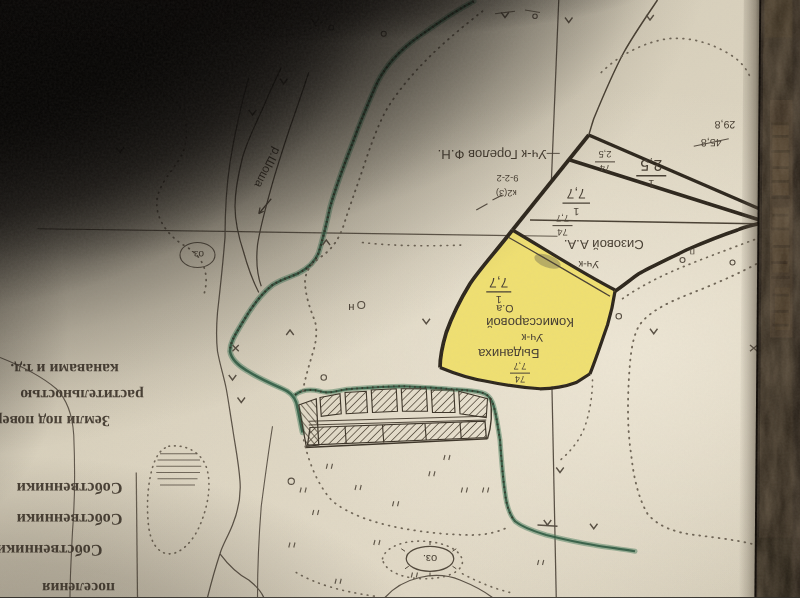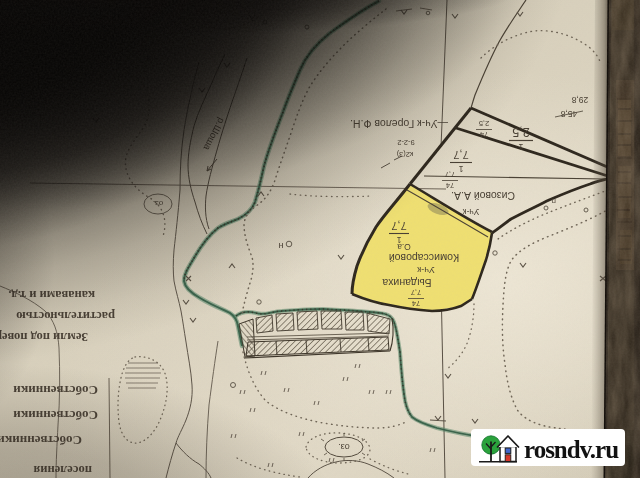--- a/index.html
+++ b/index.html
@@ -410,34 +410,13 @@
   <svg class="sh" width="640" height="478" viewBox="0 0 640 478">
     <defs>
       <filter id="grain" x="0" y="0" width="100%" height="100%">
         <feTurbulence type="fractalNoise" baseFrequency="0.55" numOctaves="2" seed="11"></feTurbulence>
         <feColorMatrix type="matrix" values="0 0 0 0 0.5  0 0 0 0 0.47  0 0 0 0 0.42  0 0 0 0.16 0"></feColorMatrix>
       </filter>
     </defs>
     <rect x="0" y="0" width="640" height="478" filter="url(#grain)" opacity="0.5"></rect>
   </svg>
 
-  <div id="wm">
-    <svg width="50" height="37" viewBox="0 0 50 37">
-      <g id="WMLOGO">
-
-        <circle cx="20" cy="16" r="9.2" fill="#2aa23c" stroke="#11702d" stroke-width="0.8"></circle>
-        <path d="M20,12.5 L20,32.5" stroke="#1a1a1a" stroke-width="1.8"></path>
-        <path d="M20,20 L15,14.5 M20,18 L24.5,13" stroke="#1a1a1a" stroke-width="1.3" fill="none"></path>
-
-        <path d="M29,17.5 L45,17.5 L45,32.5 L29,32.5 Z" fill="#fff" stroke="#1a1a1a" stroke-width="1.5"></path>
-        <path d="M26.5,18 L37,7 L47.5,18" fill="#fff" stroke="#1a1a1a" stroke-width="1.7" stroke-linejoin="round" stroke-linecap="round"></path>
-
-        <rect x="34.2" y="19" width="5.6" height="5.4" fill="#4166cc" stroke="#1a1a1a" stroke-width="1"></rect>
-
-        <rect x="34.2" y="25.8" width="5.6" height="6.7" fill="#d6372b" stroke="#1a1a1a" stroke-width="0.9"></rect>
-
-        <path d="M8,32.8 L46,32.8" stroke="#1a1a1a" stroke-width="1.4"></path>
-      </g>
-    </svg>
-    
-    <div id="wmtext">rosndv.ru</div>
-  </div>
 </div>
 
 </body></html>

